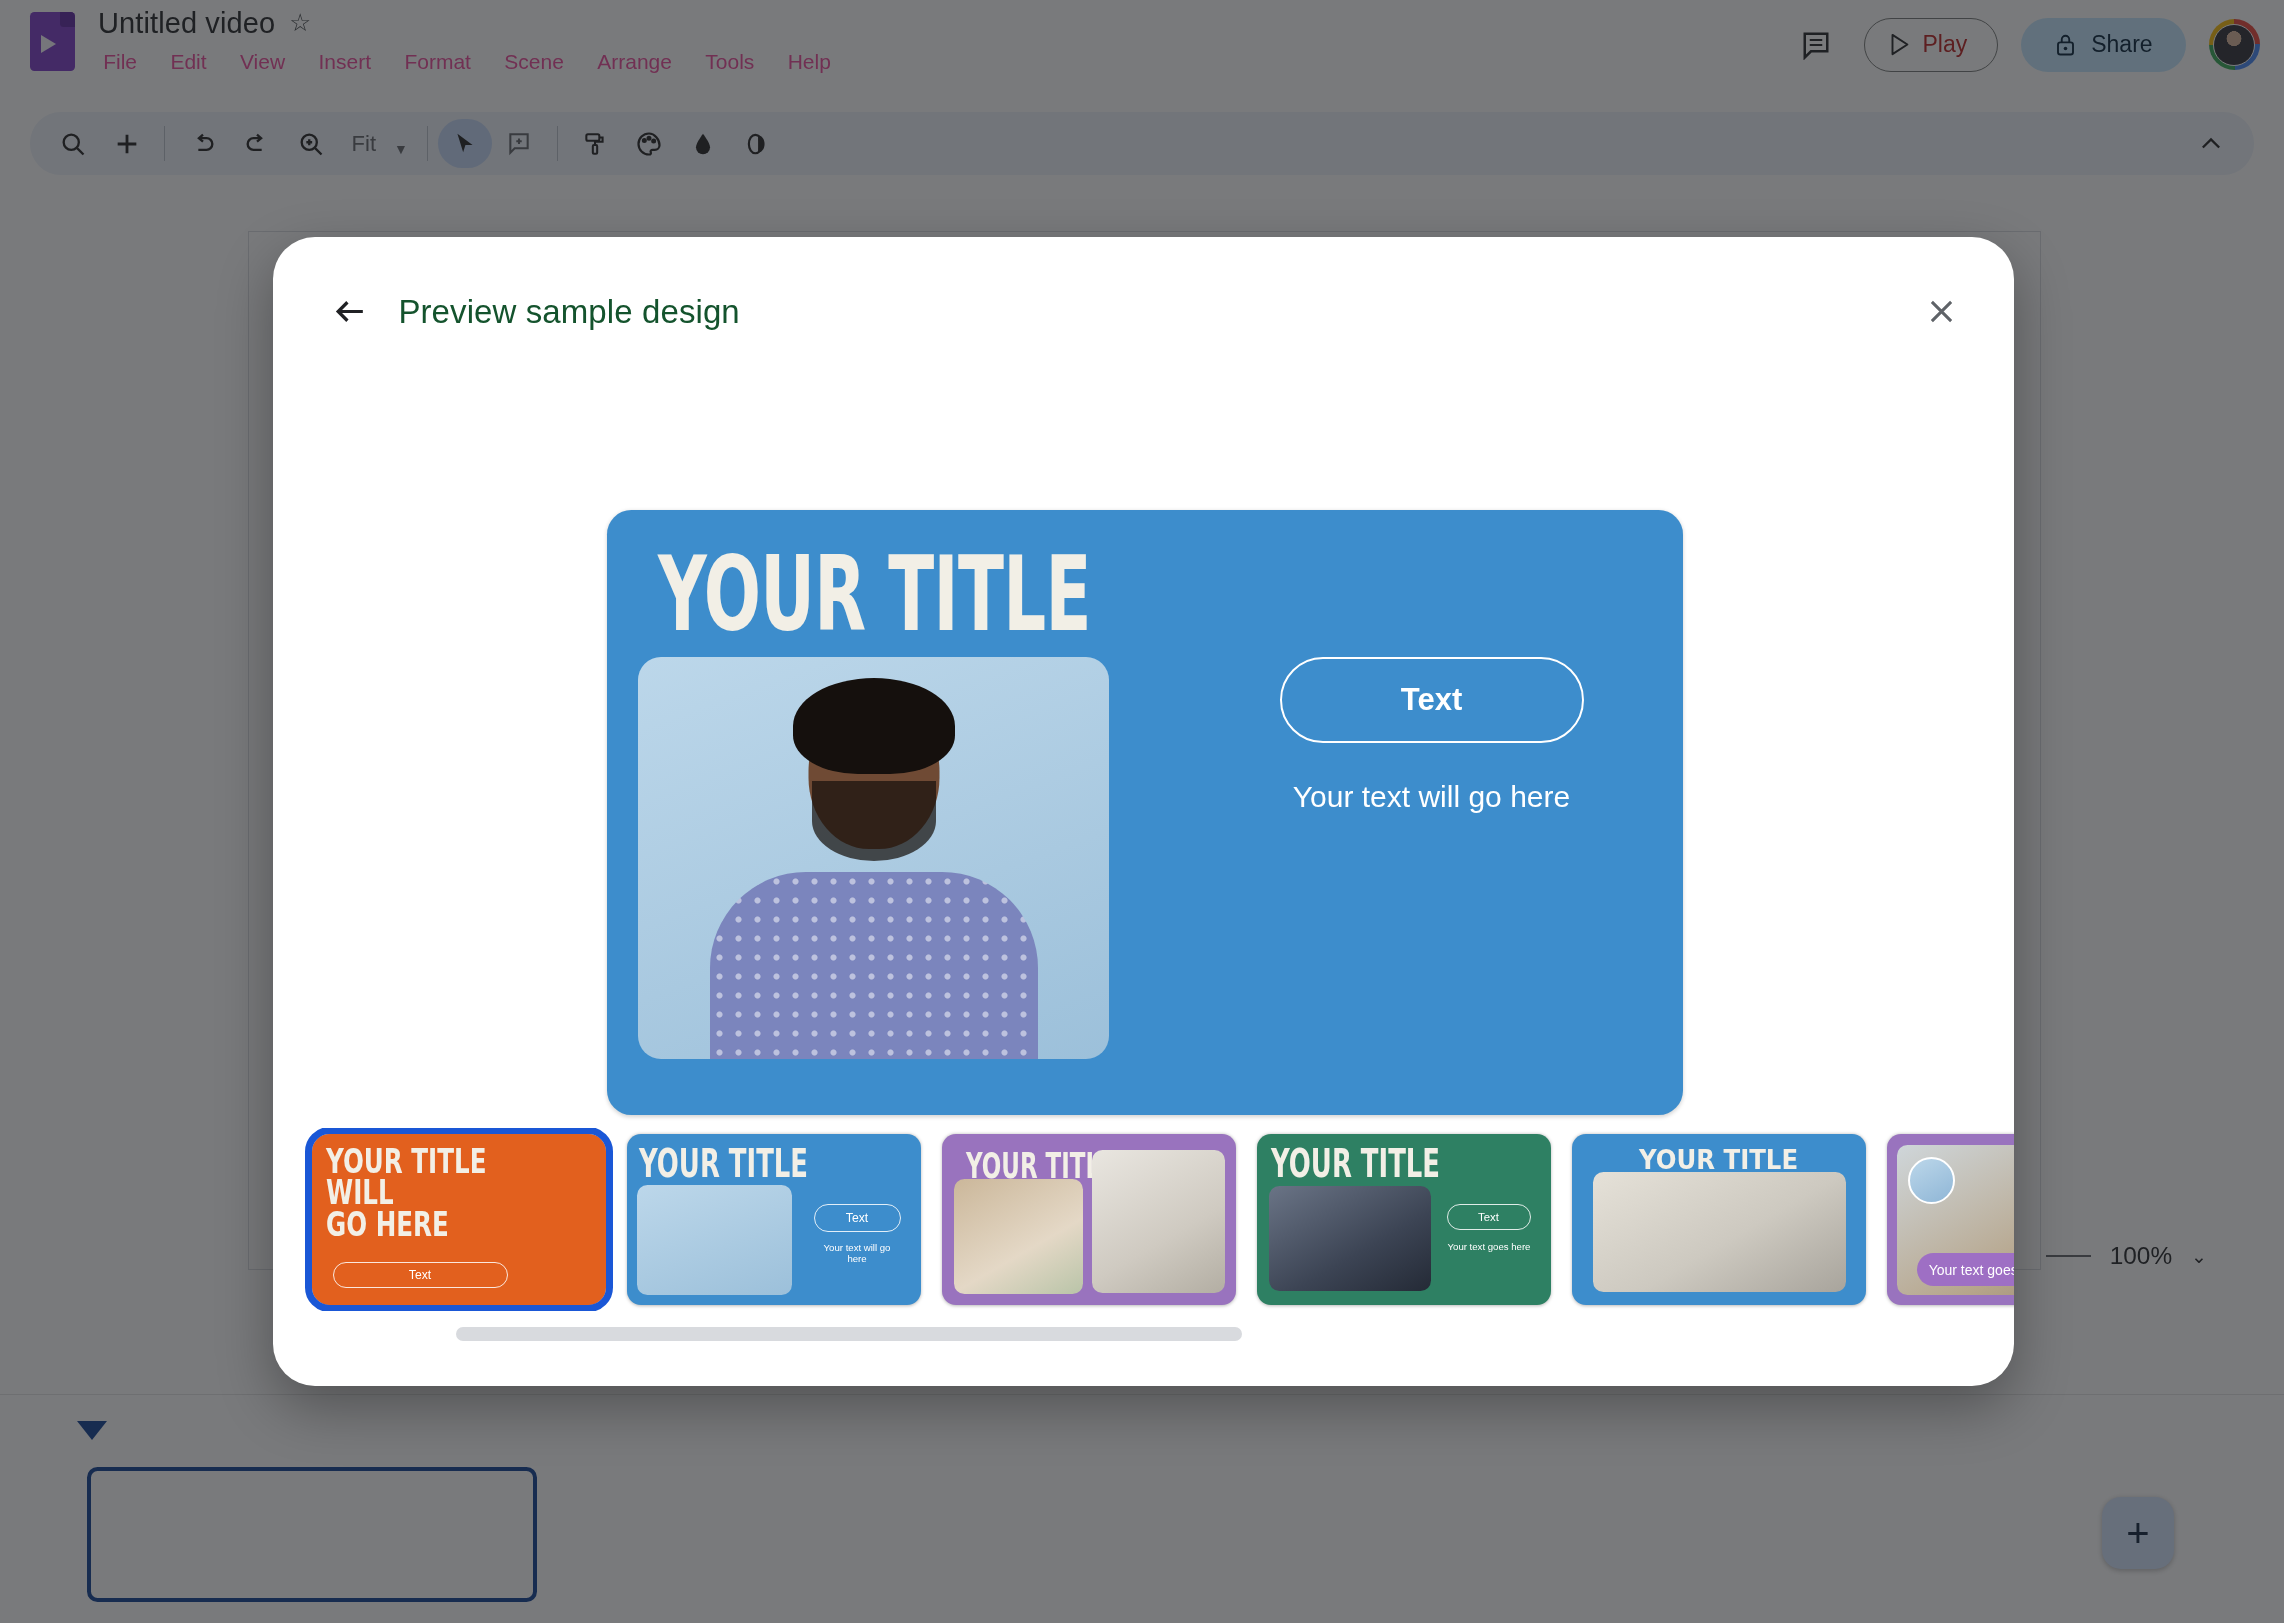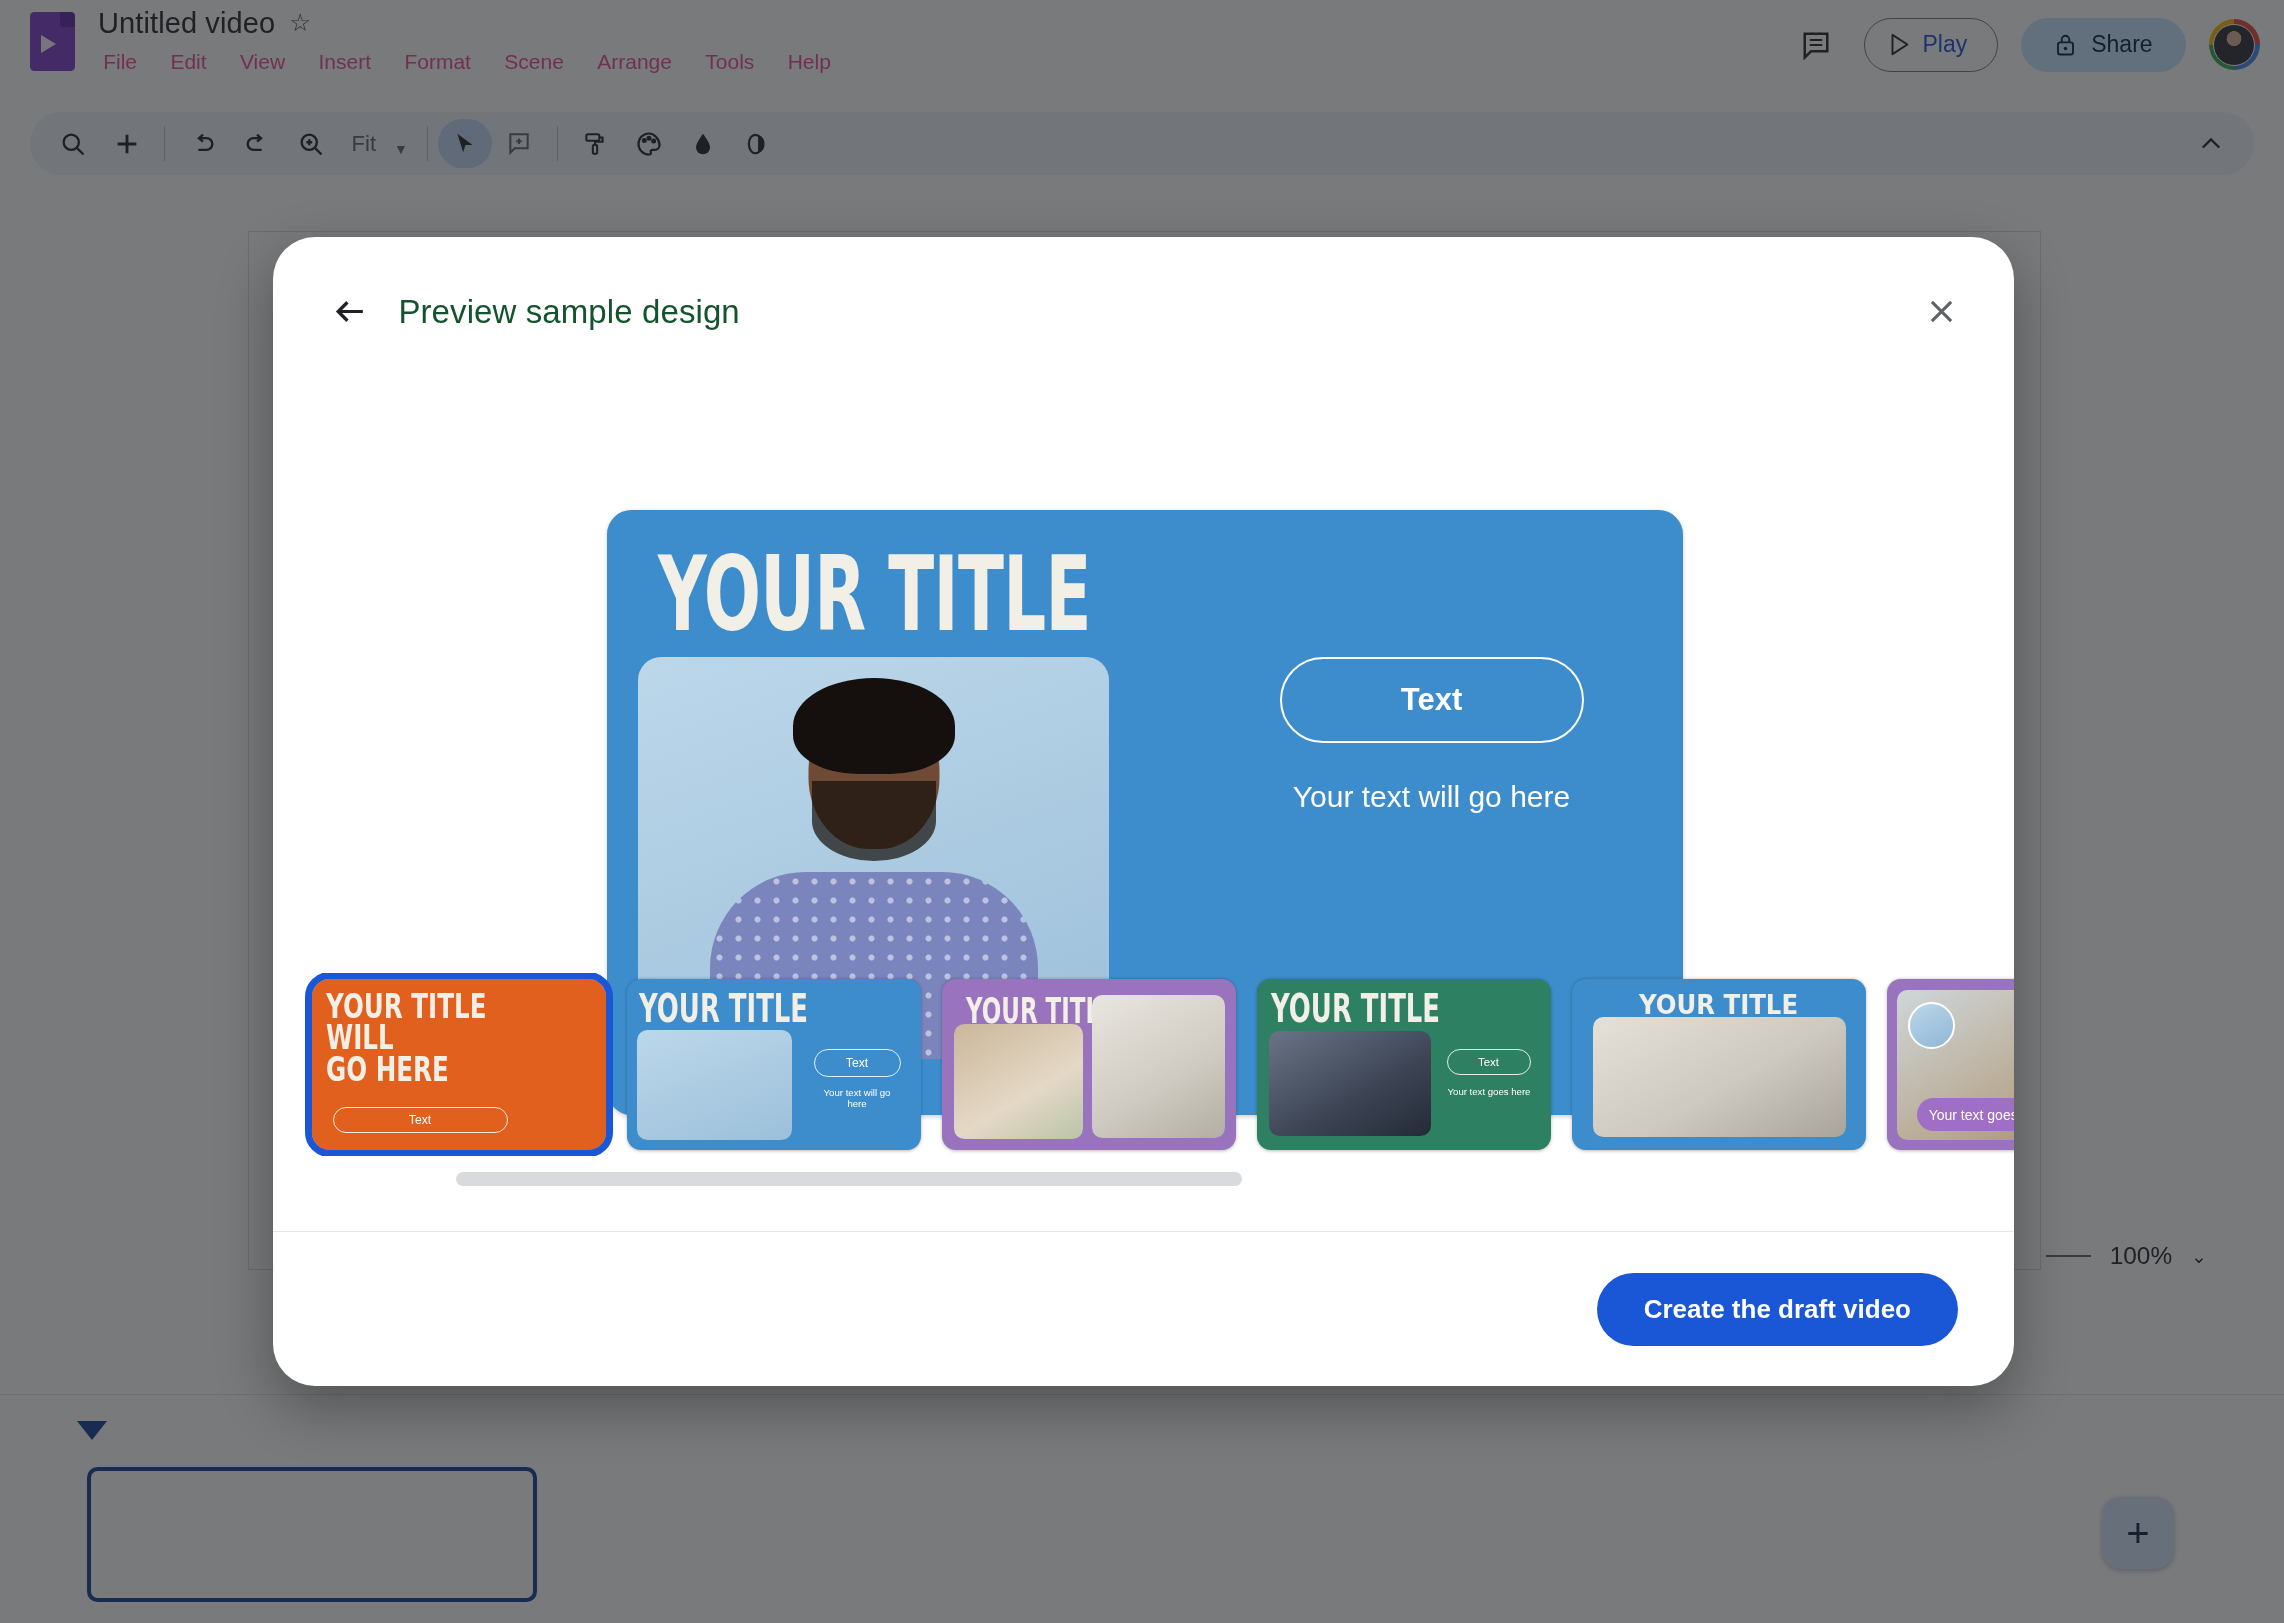--- a/index.html
+++ b/index.html
@@ -64,21 +64,21 @@
   }
   .icon-btn {
     width: 49px; height: 49px; border-radius: 50%;
     display: flex; align-items: center; justify-content: center;
   }
   .comment-glyph { width: 30px; height: 30px; }
   .play-btn {
     display: flex; align-items: center; gap: 12.2px;
     height: 54px; padding: 0 30px 0 24.4px;
     border: 1.3px solid #747775; border-radius: 27px;
-    font-size: 23px; color: #1d4ed8; background: transparent;
+    font-size: 23px; color: #b91c1c; background: transparent;
   }
   .share-btn {
     display: flex; align-items: center; gap: 14px;
     height: 54px; padding: 0 33px; border: none;
     border-radius: 27px; background: #C2E7FF;
     font-size: 23px; color: #001D35;
   }
   .avatar {
     width: 51px; height: 51px; border-radius: 50%;
     background: conic-gradient(#EA4335 0 25%, #4285F4 25% 50%, #34A853 50% 75%, #FBBC04 75% 100%);
@@ -564,17 +564,14 @@
         <div class="tb6-pill">Your text goes here</div>
       </div>
 
     </div>
 
     <div class="scrollbar-track">
       <div class="scrollbar-thumb"></div>
     </div>
   </div>
 
-  <div class="modal-foot">
-    <button class="primary-btn">Create the draft video</button>
-  </div>
 </div>
 
 
 </body></html>

